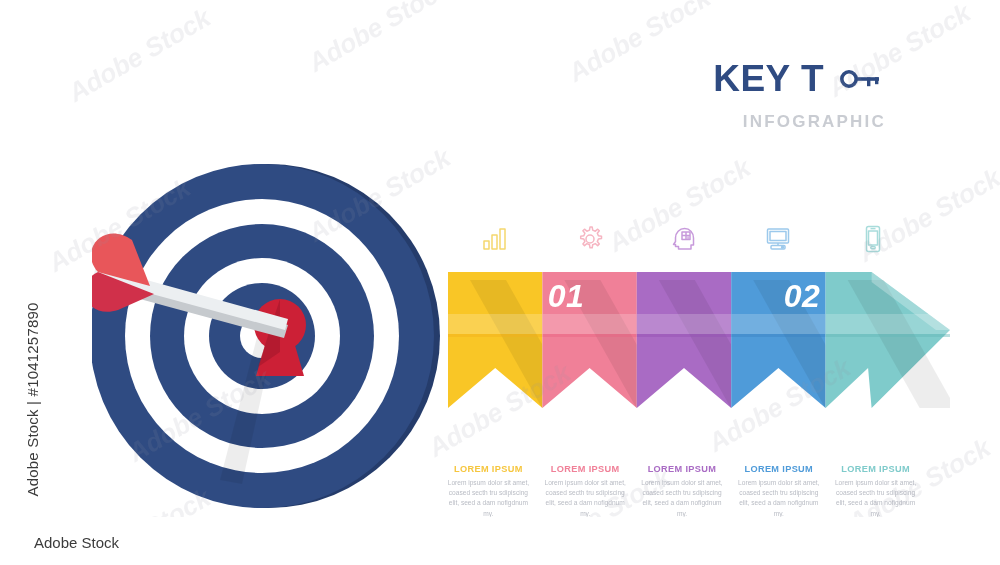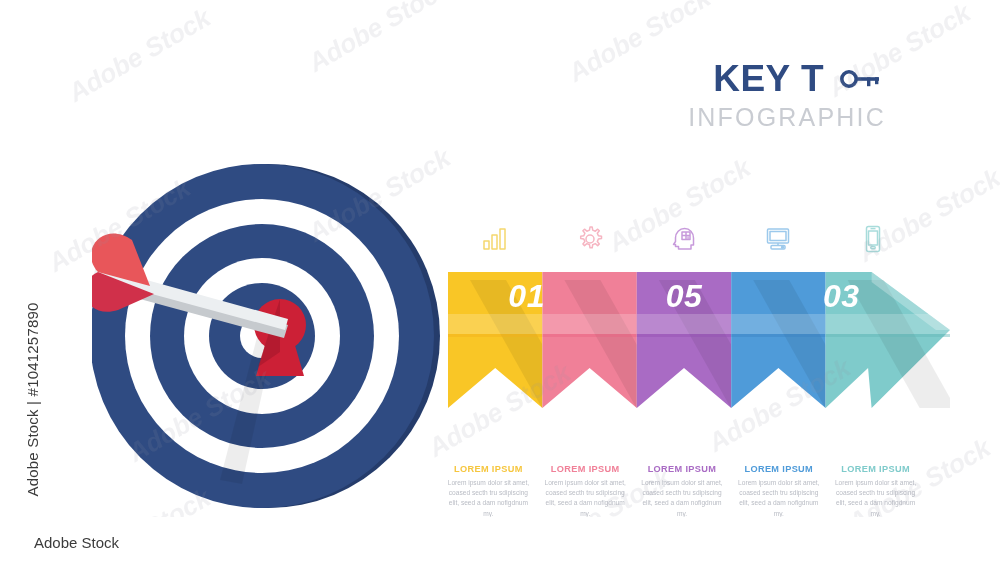--- a/index.html
+++ b/index.html
@@ -42,22 +42,22 @@
 
   
   #title-block { position:absolute; right:114px; top:60px; text-align:right; z-index:20; }
   #main-title {
     font-size:37px; font-weight:bold; color:#2f4b82;
     letter-spacing:.5px; line-height:1; white-space:nowrap;
     display:flex; align-items:center; justify-content:flex-end; gap:14px;
   }
   #title-key-icon { display:inline-flex; align-items:center; margin:0 5px 0 1px; }
   #sub-title {
-    font-size:25px; color:#c9ccd2; letter-spacing:2.2px;
-    margin-top:6px; font-weight:400;
+    font-size:17px; color:#c9ccd2; letter-spacing:2.2px;
+    margin-top:15px; font-weight:700;
   }
 
   
   #dartboard { position:absolute; left:92px; top:162px; width:348px; height:348px; z-index:10; }
 
   
   #key-wrap { position:absolute; left:430px; top:258px; width:520px; height:150px; z-index:9; }
 
   
   #icon-row { position:absolute; left:448px; top:215px; width:472px; height:48px; display:flex; z-index:12; }
@@ -209,24 +209,21 @@
           <rect x="12.8" y="22.6" width="4.4" height="2.2" rx="1"></rect>
         </svg>
       </div>
     </div>
 
   <div id="num-row">
       <div class="num-cell">
         <span>01</span>
       </div>
       <div class="num-cell">
-        <span>05</span>
-      </div>
-      <div class="num-cell">
-        <span>03</span>
+        <span>02</span>
       </div>
     </div>
 
   <div id="cap-row">
       <div class="cap-cell">
         <div class="cap-head" style="color: rgb(246, 198, 62);">LOREM IPSUM</div>
         <div class="cap-body">Lorem ipsum dolor sit amet, coased secth tru sdipiscing elit, seed a dam nofigdnum my.</div>
       </div>
       <div class="cap-cell">
         <div class="cap-head" style="color: rgb(240, 128, 152);">LOREM IPSUM</div>

